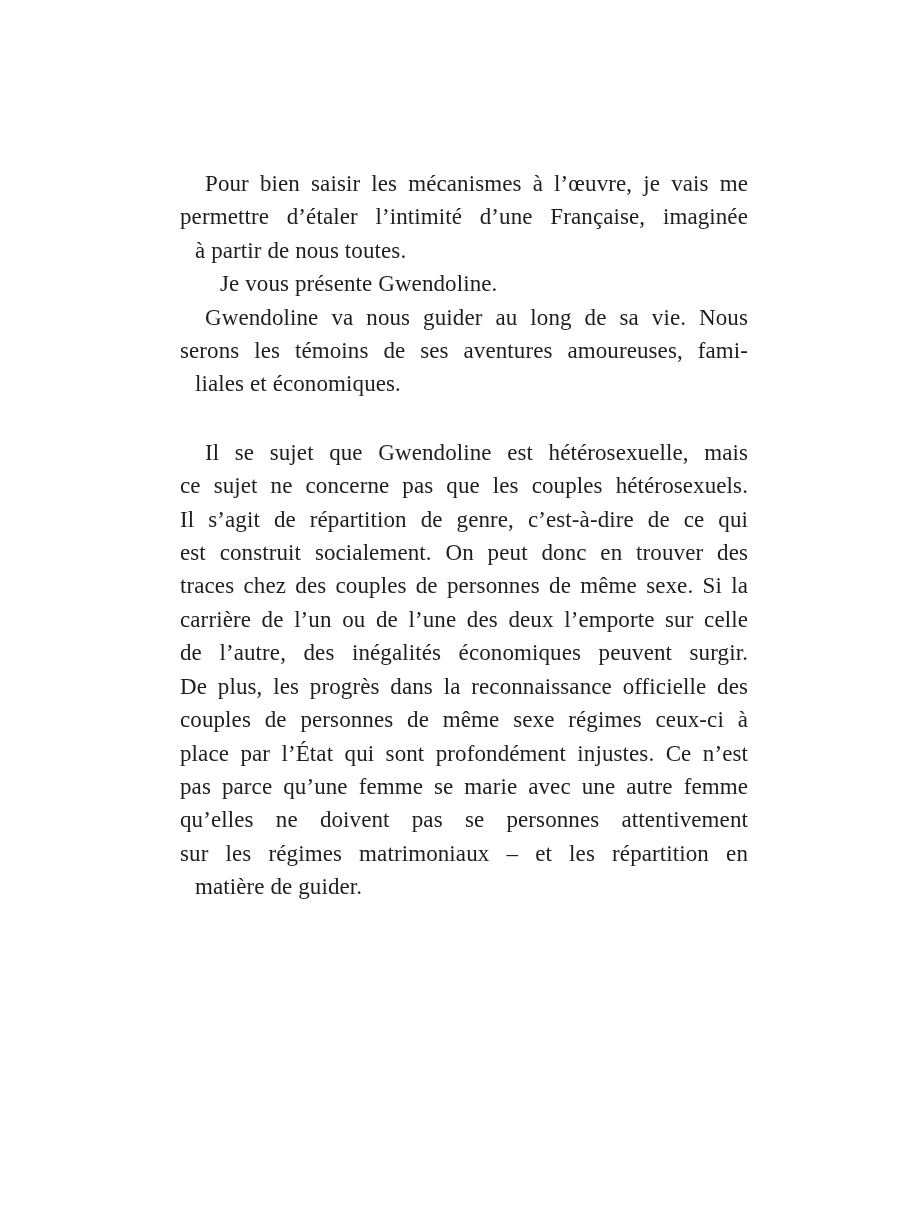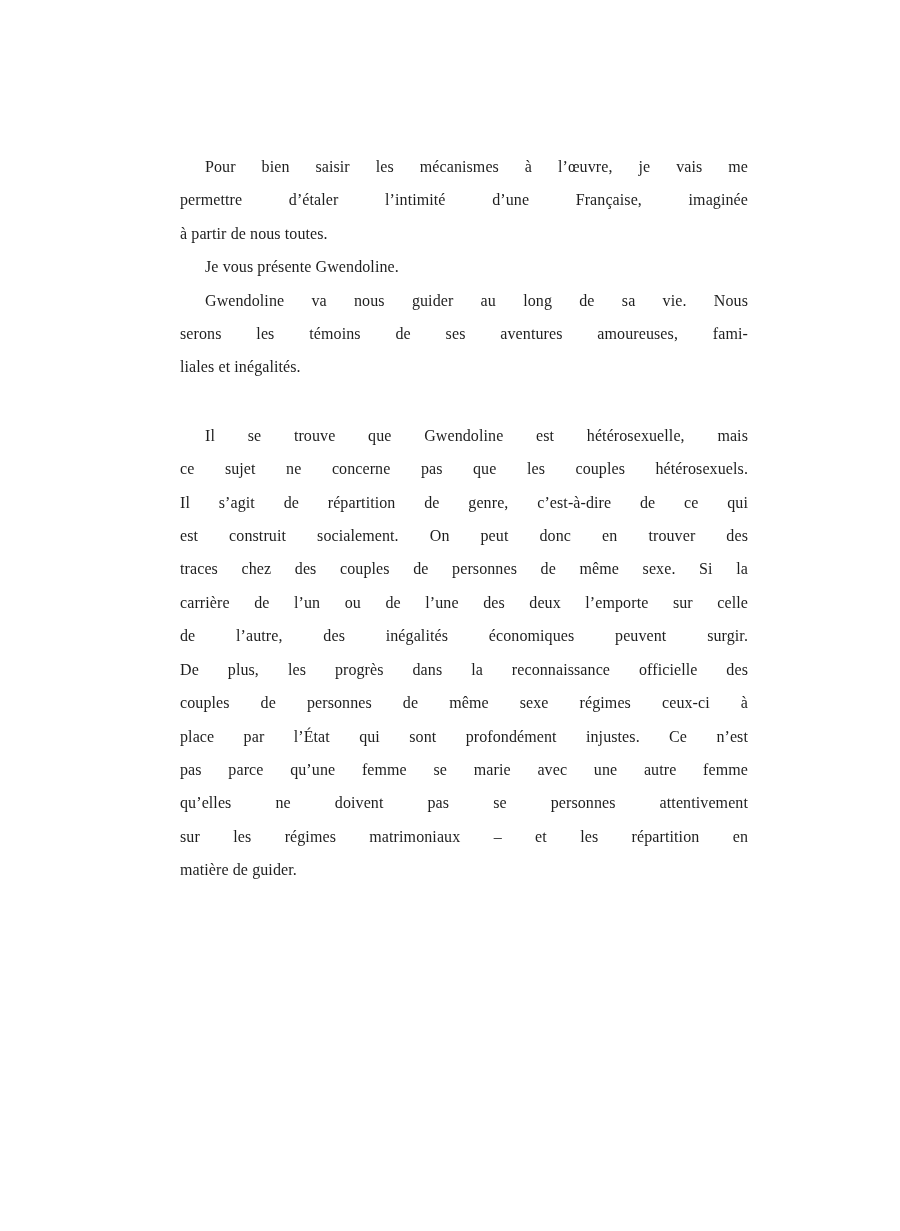--- a/index.html
+++ b/index.html
@@ -15,42 +15,43 @@
   .page {
     position: relative;
     width: 900px;
     height: 1231px;
     background: #ffffff;
     overflow: hidden;
   }
   .text-block {
     position: absolute;
     left: 180px;
-    top: 150px;
+    top: 167px;
     width: 568px;
-    font-size: 16px;
+    font-size: 23px;
     line-height: 33.4px;
     color: #1e1e1e;
     letter-spacing: 0.1px;
   }
   .paragraph {
     margin: 0;
     padding: 0;
   }
   .paragraph.spaced {
     margin-top: 35px;
   }
   
   .ln {
     text-align: justify;
     text-align-last: justify;
     white-space: normal;
   }
   .ln.end {
     text-align-last: left;
+    margin-left: 15px;
   }
   .ln.indent {
     text-indent: 25px;
   }
 </style>
 </head>
 <body>
 
 <div class="page">
   <div class="text-block">
@@ -61,25 +62,25 @@
       <div class="ln end">à partir de nous toutes.</div>
     </div>
 
     <div class="paragraph">
       <div class="ln indent end">Je vous présente Gwendoline.</div>
     </div>
 
     <div class="paragraph">
       <div class="ln indent">Gwendoline va nous guider au long de sa vie. Nous</div>
       <div class="ln">serons les témoins de ses aventures amoureuses, fami-</div>
-      <div class="ln end">liales et inégalités.</div>
+      <div class="ln end">liales et économiques.</div>
     </div>
 
     <div class="paragraph spaced">
-      <div class="ln indent">Il se trouve que Gwendoline est hétérosexuelle, mais</div>
+      <div class="ln indent">Il se sujet que Gwendoline est hétérosexuelle, mais</div>
       <div class="ln">ce sujet ne concerne pas que les couples hétérosexuels.</div>
       <div class="ln">Il s’agit de répartition de genre, c’est-à-dire de ce qui</div>
       <div class="ln">est construit socialement. On peut donc en trouver des</div>
       <div class="ln">traces chez des couples de personnes de même sexe. Si la</div>
       <div class="ln">carrière de l’un ou de l’une des deux l’emporte sur celle</div>
       <div class="ln">de l’autre, des inégalités économiques peuvent surgir.</div>
       <div class="ln">De plus, les progrès dans la reconnaissance officielle des</div>
       <div class="ln">couples de personnes de même sexe régimes ceux-ci à</div>
       <div class="ln">place par l’État qui sont profondément injustes. Ce n’est</div>
       <div class="ln">pas parce qu’une femme se marie avec une autre femme</div>

